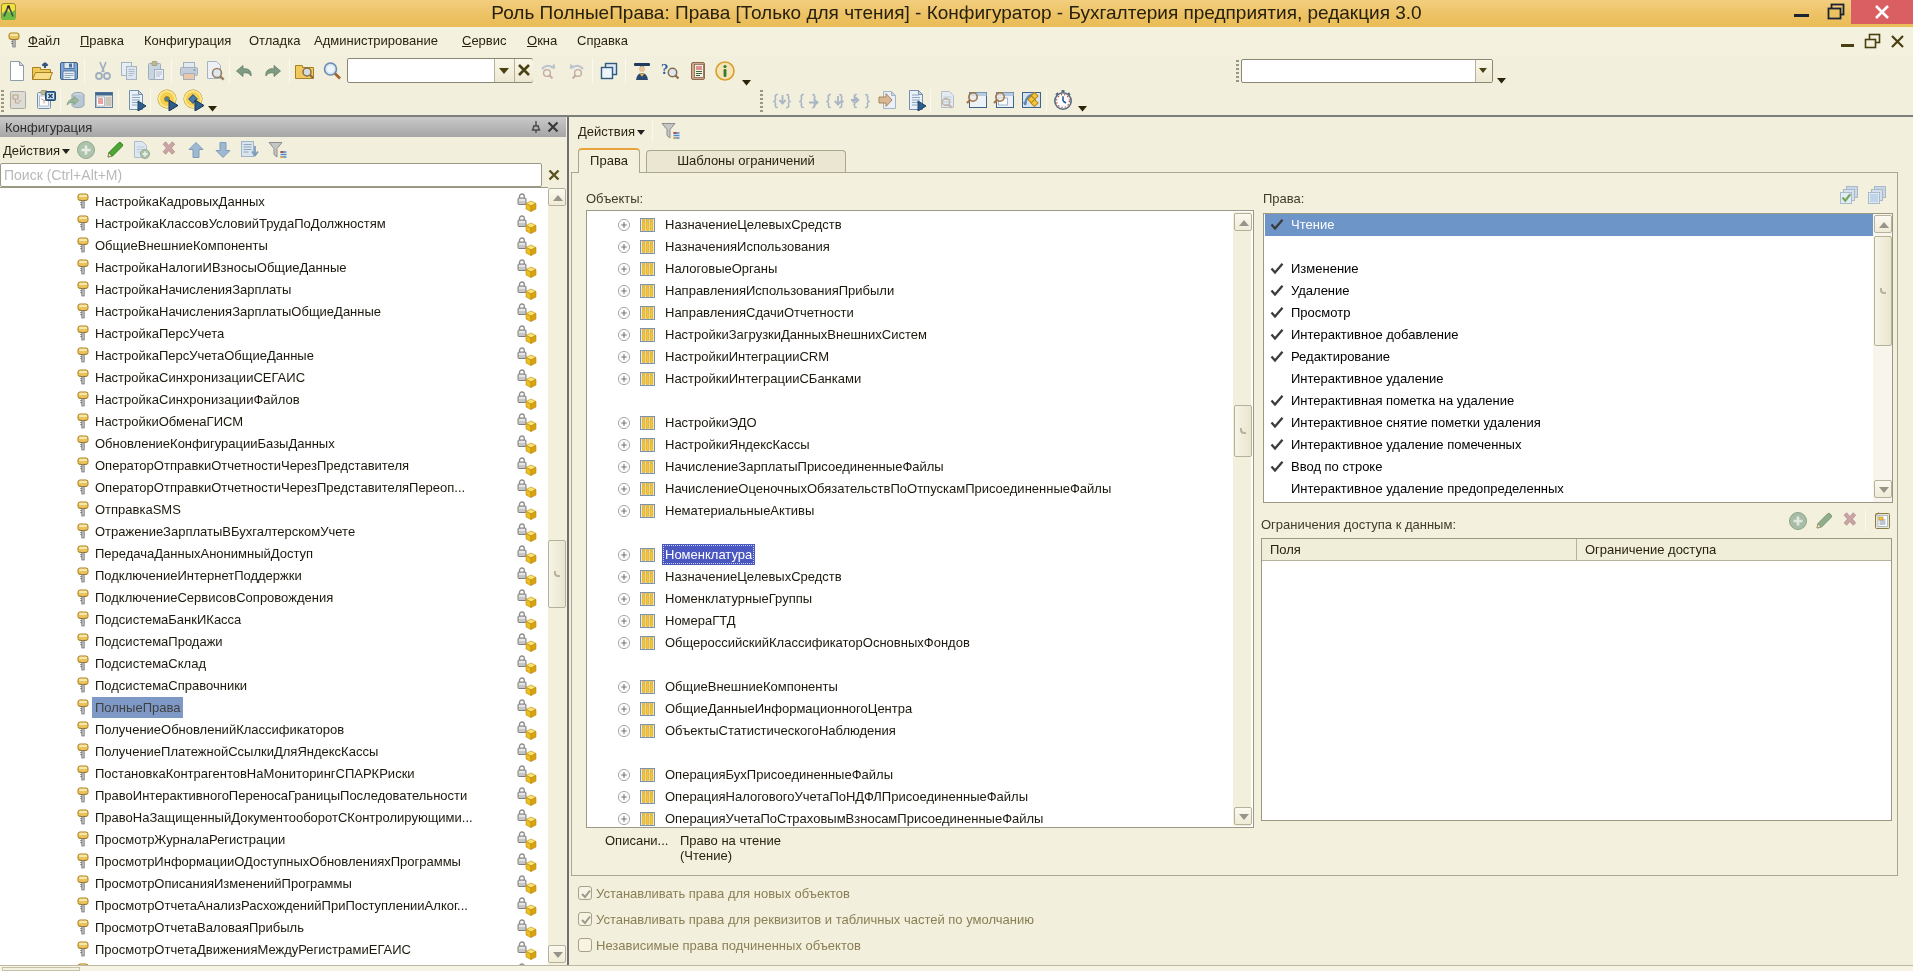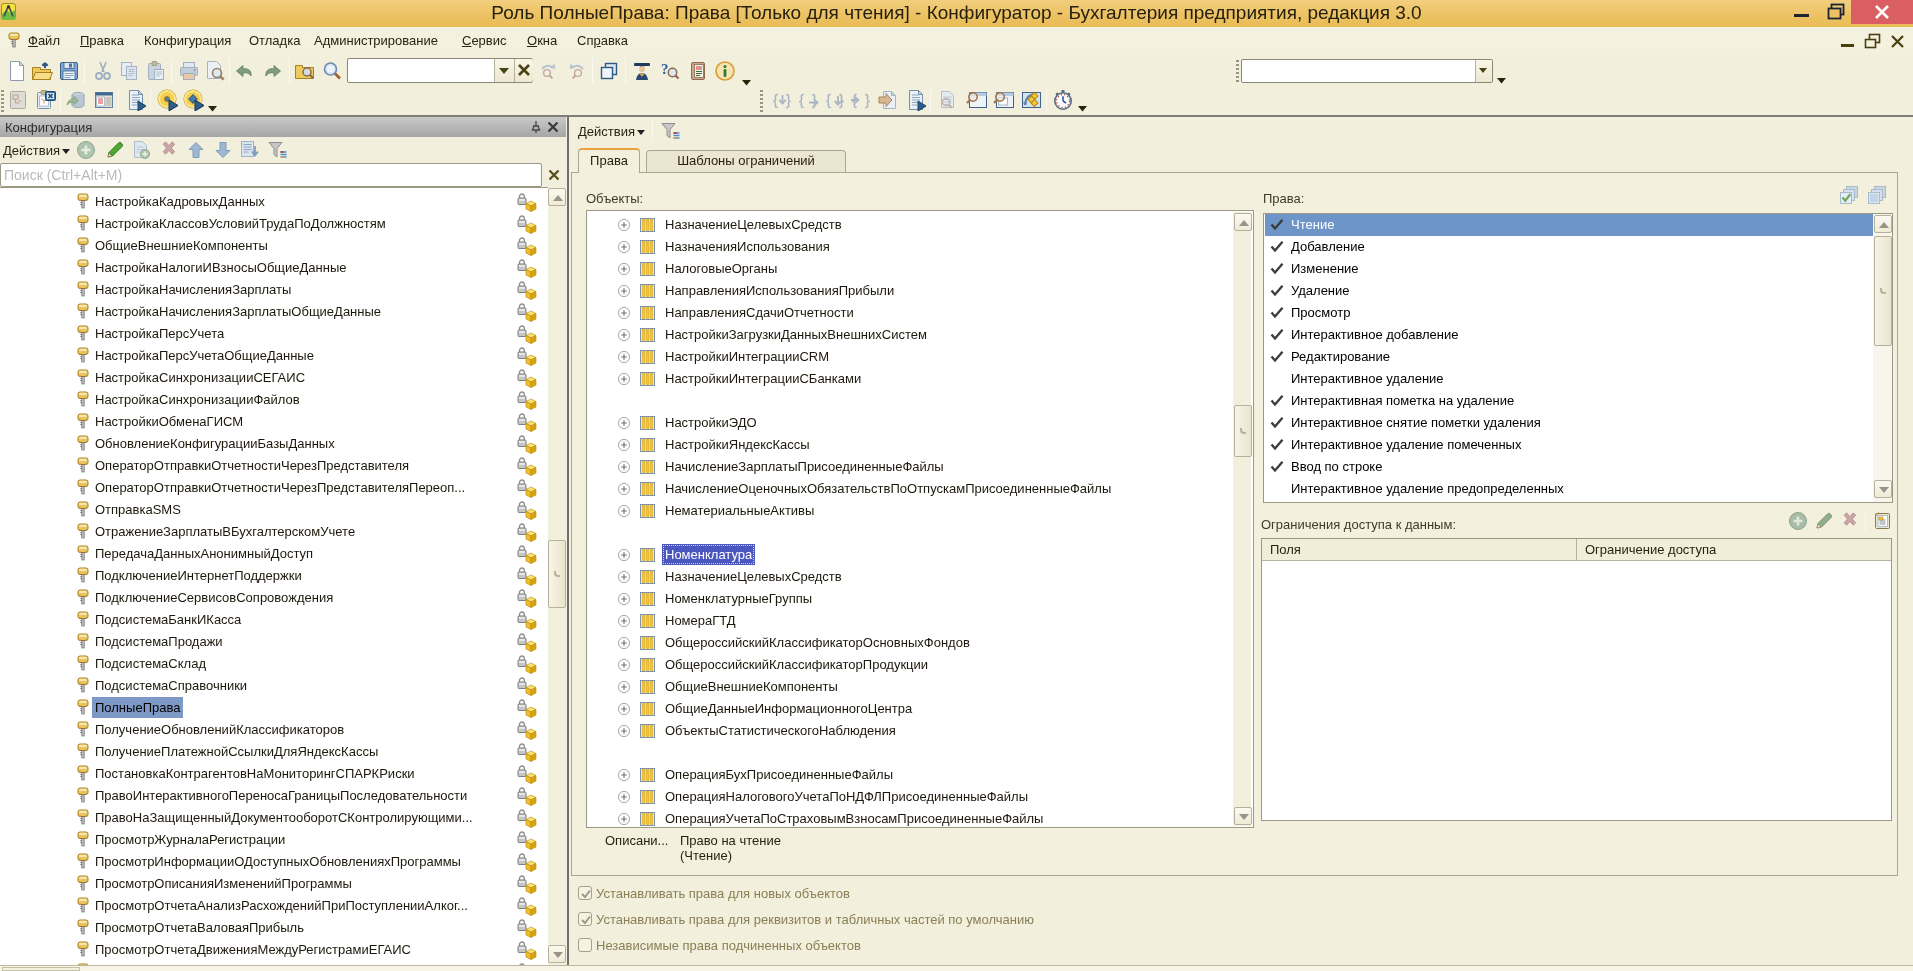--- a/index.html
+++ b/index.html
@@ -33,21 +33,21 @@
 #lpact{position:absolute;left:0;top:20px;width:566px;height:26px}
 .actlbl{color:#2a2310}
 .dda{display:inline-block;width:0;height:0;border-left:4px solid transparent;border-right:4px solid transparent;border-top:5px solid #222}
 #lpsearch{position:absolute;left:0;top:46px;width:542px;height:24px;background:#fff;border:1px solid #9b9885;border-radius:2px}
 #lpsearch span{position:absolute;left:3px;top:3px;color:#b9b9b9;font-size:14px}
 #lpsx{position:absolute;left:544px;top:46px;width:22px;height:24px}
 #lptree{position:absolute;left:0;top:70px;width:548px;height:778px;background:#fff;border-top:1px solid #9b9885;overflow:hidden}
 .trow{position:absolute;left:0;width:548px;height:22px}
 .trow .ki{position:absolute;left:75px;top:2px}
 .trow .tt{position:absolute;left:95px;top:3px;white-space:nowrap}
-.trow .selt{background:#7E99C6;color:#000000;padding:3px 3px;margin-left:-3px;top:0}
+.trow .selt{background:#7E99C6;color:#404040;padding:3px 3px;margin-left:-3px;top:0}
 .trow .lc{position:absolute;left:516px;top:2px}
 
 .sb{position:absolute;background:#F2EFDC}
 .sbtn{position:absolute;width:18px;height:18px;background:linear-gradient(#FBF9F0,#EFEBD6);border:1px solid #B5B19A;border-radius:2px}
 .sbtn .ar{position:absolute;left:4px}
 .aru{top:6px;width:0;height:0;border-left:5px solid transparent;border-right:5px solid transparent;border-bottom:6px solid #99948A}
 .ard{top:6px;width:0;height:0;border-left:5px solid transparent;border-right:5px solid transparent;border-top:6px solid #99948A}
 .sthumb{position:absolute;left:0;width:18px;background:linear-gradient(90deg,#F7F4E7,#EAE5CE);border:1px solid #B5B19A;border-radius:2px}
 .sthumb i{position:absolute;left:5px;top:50%;margin-top:-3px;width:6px;height:6px;border-left:2px solid #b8b39b;border-bottom:2px solid #b8b39b;border-radius:0 0 0 4px}
 
@@ -1558,38 +1558,20 @@
                   <rect x="2" y="3.8" width="3" height="8.7"></rect>
                   <rect x="6" y="3.8" width="3" height="8.7"></rect>
                   <rect x="10" y="3.8" width="3" height="8.7"></rect>
                   <rect x="2" y="1.5" width="3" height="1.6"></rect>
                   <rect x="6" y="1.5" width="3" height="1.6"></rect>
                   <rect x="10" y="1.5" width="3" height="1.6"></rect>
                 </g>
               </svg></span>
             <span class="ot">ОбщероссийскийКлассификаторОсновныхФондов</span>
           </div>
-<div class="orow" style="top:443px">
-            <span class="oe"><svg width="14" height="14" viewBox="0 0 14 14">
-                <circle cx="7" cy="7" r="5.6" fill="#FCFCFA" stroke="#A9A9A9"></circle>
-                <path d="M4.2 7 h5.6 M7 4.2 v5.6" stroke="#777" stroke-width="1.2"></path>
-              </svg></span>
-            <span class="oi"><svg width="15" height="14" viewBox="0 0 15 14">
-                <rect x="0.5" y="0.5" width="14" height="13" fill="#fff" stroke="#7E93A8"></rect>
-                <g fill="#F2C63F" stroke="#C79B22" stroke-width="0.5">
-                  <rect x="2" y="3.8" width="3" height="8.7"></rect>
-                  <rect x="6" y="3.8" width="3" height="8.7"></rect>
-                  <rect x="10" y="3.8" width="3" height="8.7"></rect>
-                  <rect x="2" y="1.5" width="3" height="1.6"></rect>
-                  <rect x="6" y="1.5" width="3" height="1.6"></rect>
-                  <rect x="10" y="1.5" width="3" height="1.6"></rect>
-                </g>
-              </svg></span>
-            <span class="ot">ОбщероссийскийКлассификаторПродукции</span>
-          </div>
 <div class="orow" style="top:465px">
             <span class="oe"><svg width="14" height="14" viewBox="0 0 14 14">
                 <circle cx="7" cy="7" r="5.6" fill="#FCFCFA" stroke="#A9A9A9"></circle>
                 <path d="M4.2 7 h5.6 M7 4.2 v5.6" stroke="#777" stroke-width="1.2"></path>
               </svg></span>
             <span class="oi"><svg width="15" height="14" viewBox="0 0 15 14">
                 <rect x="0.5" y="0.5" width="14" height="13" fill="#fff" stroke="#7E93A8"></rect>
                 <g fill="#F2C63F" stroke="#C79B22" stroke-width="0.5">
                   <rect x="2" y="3.8" width="3" height="8.7"></rect>
                   <rect x="6" y="3.8" width="3" height="8.7"></rect>
@@ -1716,26 +1698,20 @@
               <rect x="4.5" y="7.5" width="11" height="11" fill="#DFE9F2" stroke="#A9BACB"></rect>
               <rect x="6" y="9" width="8" height="8" fill="#BFD4E8"></rect>
             </svg></span>
         </div>
         <div id="rtlist">
           <div class="rrow sel" style="top:0px">
             <span class="rc"><svg width="14" height="12" viewBox="0 0 14 12">
                 <path d="M1.5 5.5 L5 9.5 L12.5 0.8" fill="none" stroke="#3b3b3b" stroke-width="2.3"></path>
               </svg></span>
             <span class="rt">Чтение</span>
-          </div>
-<div class="rrow" style="top:22px">
-            <span class="rc"><svg width="14" height="12" viewBox="0 0 14 12">
-                <path d="M1.5 5.5 L5 9.5 L12.5 0.8" fill="none" stroke="#3b3b3b" stroke-width="2.3"></path>
-              </svg></span>
-            <span class="rt">Добавление</span>
           </div>
 <div class="rrow" style="top:44px">
             <span class="rc"><svg width="14" height="12" viewBox="0 0 14 12">
                 <path d="M1.5 5.5 L5 9.5 L12.5 0.8" fill="none" stroke="#3b3b3b" stroke-width="2.3"></path>
               </svg></span>
             <span class="rt">Изменение</span>
           </div>
 <div class="rrow" style="top:66px">
             <span class="rc"><svg width="14" height="12" viewBox="0 0 14 12">
                 <path d="M1.5 5.5 L5 9.5 L12.5 0.8" fill="none" stroke="#3b3b3b" stroke-width="2.3"></path>

